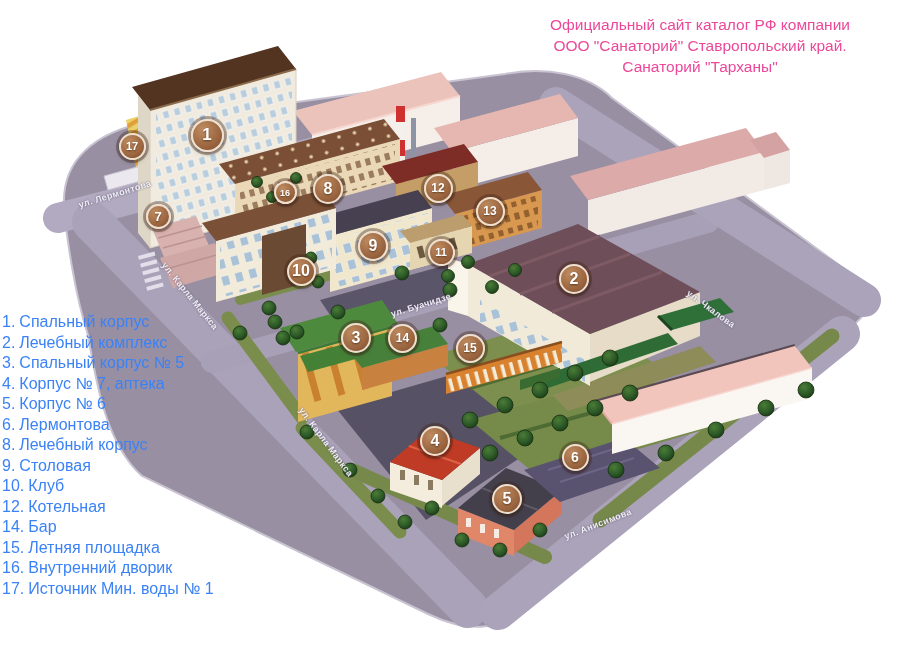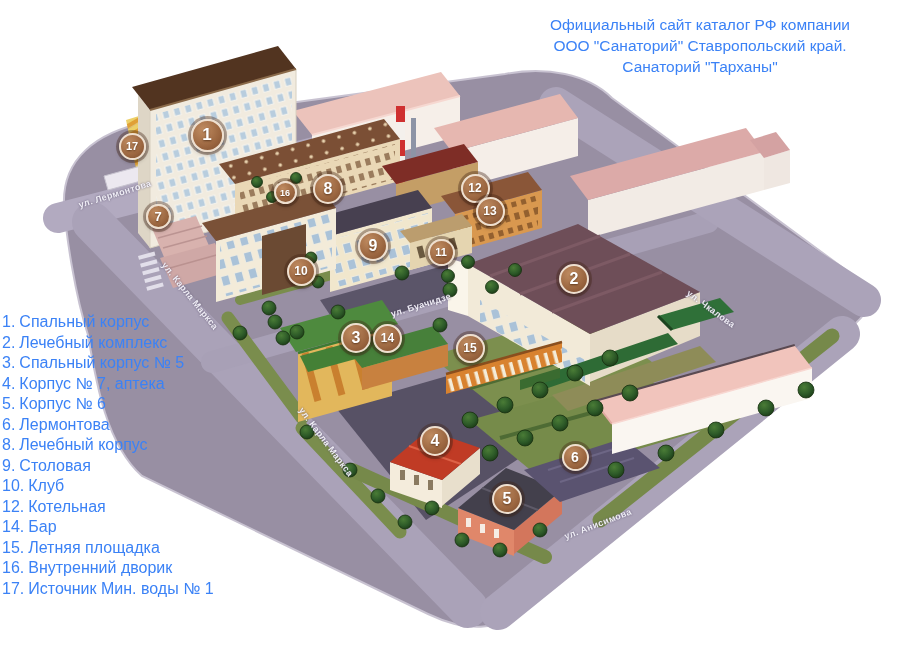--- a/index.html
+++ b/index.html
@@ -1,21 +1,21 @@
 <!DOCTYPE html>
 <html style="--marker-fill: #9a653f; --marker-ring: #eedfcf; --ground: #958ca1; --street: #aba3b9; --park-green: #7c8f4e; --tree-green: #2d5a28; --roof-brown: #523420; --roof-pink: #ecc3bb; --roof-maroon: #6e4e58; --roof-green: #4e8a3e; --roof-red: #c03b25; --building-cream: #f2ead8; --accent-orange: #d8853f; --chimney-red: #cf3030;"><head>
 <meta charset="utf-8">
 <style>
   html,body{margin:0;padding:0;background:#ffffff;}
   #stage{position:relative;width:900px;height:666px;background:#ffffff;overflow:hidden;
          font-family:"Liberation Sans", sans-serif;}
   #map-svg{position:absolute;left:0;top:0;}
   
   #title-block{position:absolute;left:505px;top:14px;width:390px;text-align:center;
-               font-size:15.5px;line-height:21px;color:#3b82f6;}
+               font-size:15.5px;line-height:21px;color:#ec4899;}
   
   #legend{position:absolute;left:2px;top:312px;font-size:16px;color:#3b82f6;}
   .leg-item{height:20.5px;line-height:20.5px;white-space:nowrap;}
   .leg-item .num{margin-right:4px;}
   
   .street-label{position:absolute;font-size:9px;font-weight:bold;letter-spacing:.4px;
                 color:rgba(250,248,255,.92);text-shadow:0 0 2px rgba(80,70,100,.9);
                 white-space:nowrap;pointer-events:none;}
   
   .marker{position:absolute;border-radius:50%;display:flex;align-items:center;justify-content:center;
@@ -315,25 +315,25 @@
   <div id="markersLayer">
       <div class="marker" style="left: 190.5px; top: 118.5px; width: 29px; height: 29px; font-size: 17px;">1</div>
       <div class="marker" style="left: 559px; top: 264px; width: 26px; height: 26px; font-size: 16px;">2</div>
       <div class="marker" style="left: 341px; top: 323px; width: 26px; height: 26px; font-size: 16px;">3</div>
       <div class="marker" style="left: 420px; top: 426px; width: 26px; height: 26px; font-size: 16px;">4</div>
       <div class="marker" style="left: 492px; top: 484px; width: 26px; height: 26px; font-size: 16px;">5</div>
       <div class="marker" style="left: 561.5px; top: 443.5px; width: 23px; height: 23px; font-size: 14px;">6</div>
       <div class="marker" style="left: 145.5px; top: 203.5px; width: 21px; height: 21px; font-size: 13px;">7</div>
       <div class="marker" style="left: 313px; top: 174px; width: 26px; height: 26px; font-size: 16px;">8</div>
       <div class="marker" style="left: 358px; top: 231px; width: 26px; height: 26px; font-size: 16px;">9</div>
-      <div class="marker" style="left: 286.5px; top: 256.5px; width: 25px; height: 25px; font-size: 12px;">10</div>
+      <div class="marker" style="left: 286.5px; top: 256.5px; width: 25px; height: 25px; font-size: 16px;">10</div>
       <div class="marker" style="left: 427.5px; top: 238.5px; width: 23px; height: 23px; font-size: 11px;">11</div>
-      <div class="marker" style="left: 423.5px; top: 173.5px; width: 25px; height: 25px; font-size: 12px; margin-left: 37px;">12</div>
+      <div class="marker" style="left: 423.5px; top: 173.5px; width: 25px; height: 25px; font-size: 12px;">12</div>
       <div class="marker" style="left: 475.5px; top: 196.5px; width: 25px; height: 25px; font-size: 12px;">13</div>
-      <div class="marker" style="left: 373px; top: 323.5px; width: 25px; height: 25px; font-size: 12px;">14</div>
+      <div class="marker" style="left: 388px; top: 323.5px; width: 25px; height: 25px; font-size: 12px;">14</div>
       <div class="marker" style="left: 455.5px; top: 333.5px; width: 25px; height: 25px; font-size: 12px;">15</div>
       <div class="marker" style="left: 273.5px; top: 181px; width: 19px; height: 19px; font-size: 9px;">16</div>
       <div class="marker" style="left: 118.5px; top: 132.5px; width: 23px; height: 23px; font-size: 11px;">17</div>
     </div>
 
   <div id="title-block">
     <div>Официальный сайт каталог РФ компании</div>
     <div>ООО "Санаторий" Ставропольский край.</div>
     <div>Санаторий "Тарханы"</div>
   </div>

